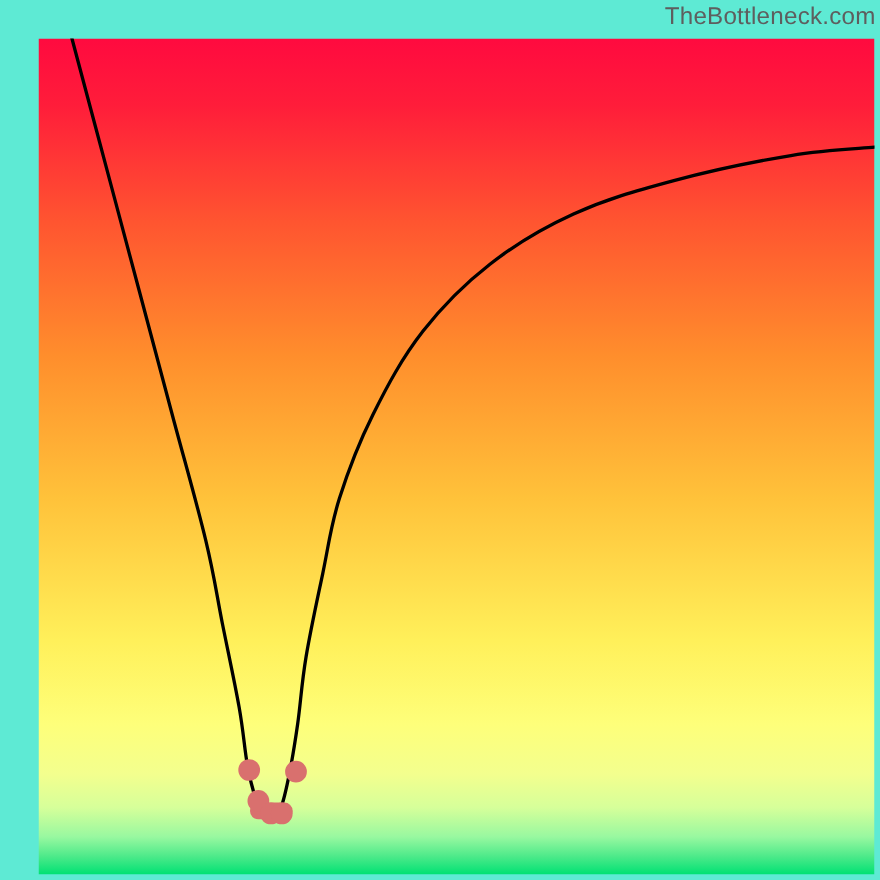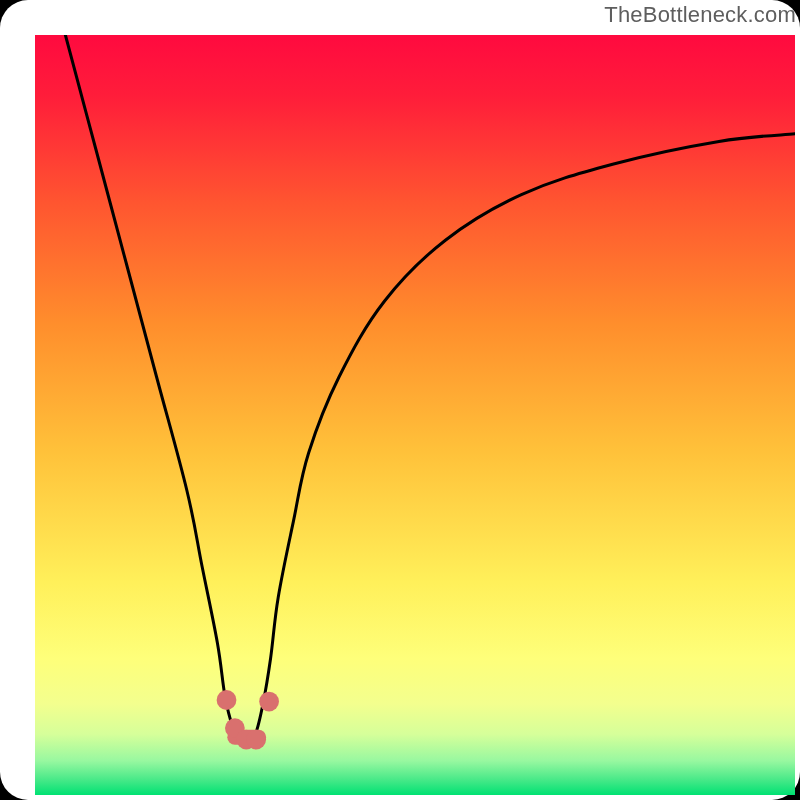--- a/index.html
+++ b/index.html
@@ -8,22 +8,21 @@
     width: 800px;
     height: 800px;
     background: #000;
     overflow: hidden;
     font-family: Arial, Helvetica, sans-serif;
   }
   .frame {
     position: absolute;
     left: 0; top: 0;
     width: 800px; height: 800px;
-    background: #ffffff;
-    border-radius: 28px;
+    background: #5eead4;
   }
   .plot {
     position: absolute;
     left: 35px;
     top: 35px;
     width: 760px;
     height: 760px;
     
   }
   .watermark {

